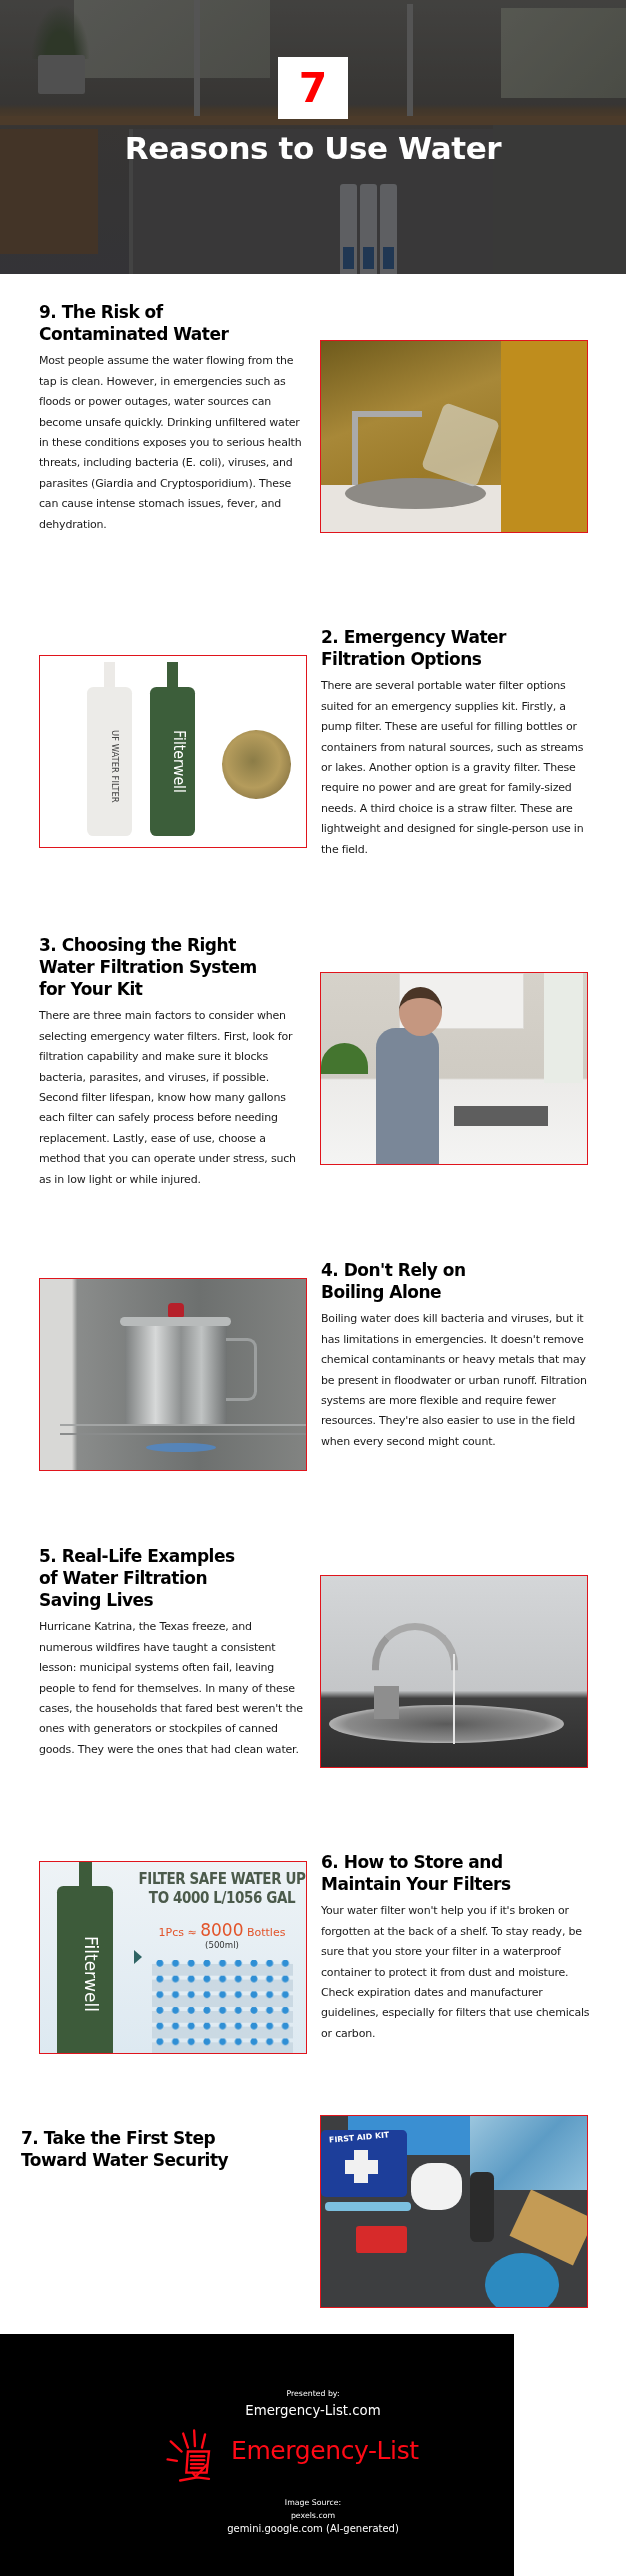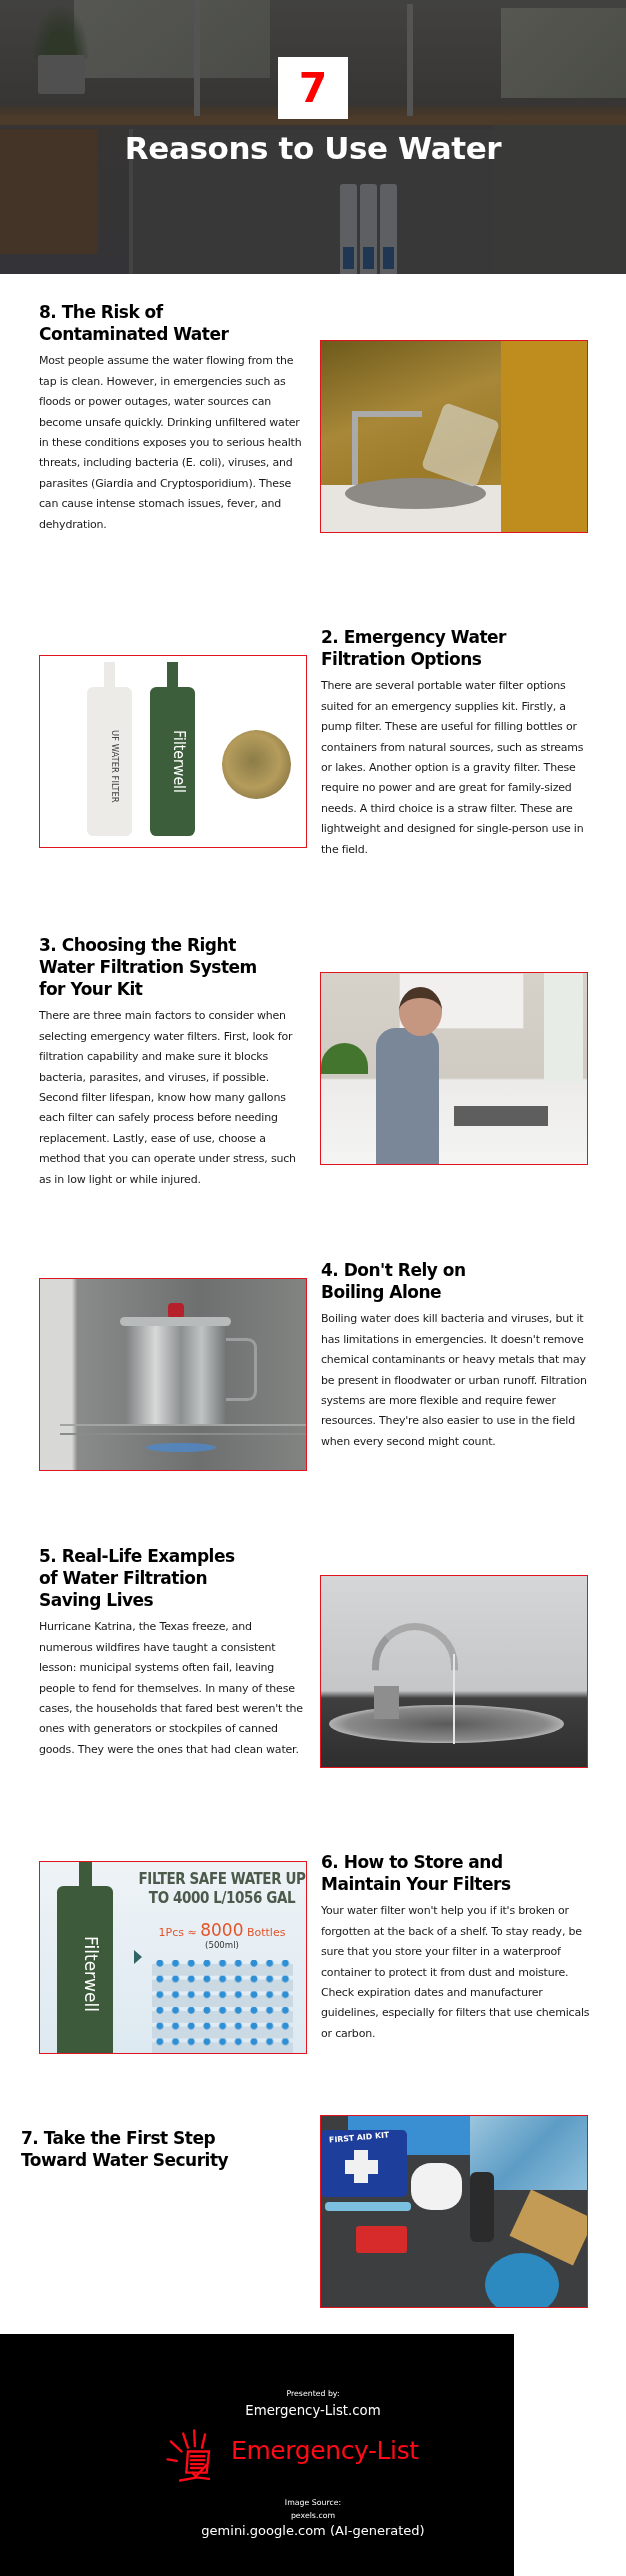--- a/index.html
+++ b/index.html
@@ -108,21 +108,21 @@
   .img7 .flash { position: absolute; left: 149px; top: 56px; width: 23.5px; height: 70px; background: #2b2b2b; border-radius: 6.3px; }
 
   
   .footer { position: absolute; left: 0; top: 2334px; width: 514px; height: 242px; background: #000000; color: #fff; text-align: center; font-family: "DejaVu Sans", sans-serif; }
   .footer .presented { position: absolute; left: 0; top: 55px; width: 626px; font-size: 7.8px; }
   .footer .site { position: absolute; left: 0; top: 69px; width: 626px; font-size: 13.3px; }
   .footer .logo { position: absolute; left: 166px; top: 90px; width: 301px; height: 59px; }
   .footer .logo-text { position: absolute; left: 100px; top: 123px; font-family: "DejaVu Sans", sans-serif; font-weight: normal; font-size: 25px; color: #ff0a16; letter-spacing: -0.4px; white-space: nowrap; margin-left: 16px; }
   .footer .src-label { position: absolute; left: 0; top: 164px; width: 626px; font-size: 7.8px; }
   .footer .src1 { position: absolute; left: 0; top: 177px; width: 626px; font-size: 7.8px; }
-  .footer .src2 { position: absolute; left: 0; top: 189px; width: 626px; font-size: 13px; }
+  .footer .src2 { position: absolute; left: 0; top: 189px; width: 626px; font-size: 10px; }
 </style>
 </head>
 <body>
 
 <header class="hero">
   <div class="window-l"></div>
   <div class="window-r"></div>
   <div class="plant-leaves"></div>
   <div class="plant"></div>
   <div class="faucet" style="left:194px;top:0;height:117px;"></div>
@@ -136,21 +136,21 @@
   <div class="num-box">
     <span>7</span>
   </div>
   <h1 class="hero-title">
     <span>Reasons to Use Water</span><br>
   </h1>
 </header>
 
 <section>
   <div class="sec-text" style="left:39px;top:301px;width:266px;">
-    <h2 style="width:227px;">8. The Risk of Contaminated Water</h2>
+    <h2 style="width:227px;">9. The Risk of Contaminated Water</h2>
     <p>Most people assume the water flowing from the tap is clean. However, in emergencies such as floods or power outages, water sources can become unsafe quickly. Drinking unfiltered water in these conditions exposes you to serious health threats, including bacteria (E. coli), viruses, and parasites (Giardia and Cryptosporidium). These can cause intense stomach issues, fever, and dehydration.</p>
   </div>
   <div class="img-box img1" style="left:320px;top:340px;">
     <div class="tap"></div>
       <div class="tapv"></div>
     <div class="counter"></div>
       <div class="sink"></div>
     <div class="sleeve"></div>
       <div class="glass"></div>
   </div>

